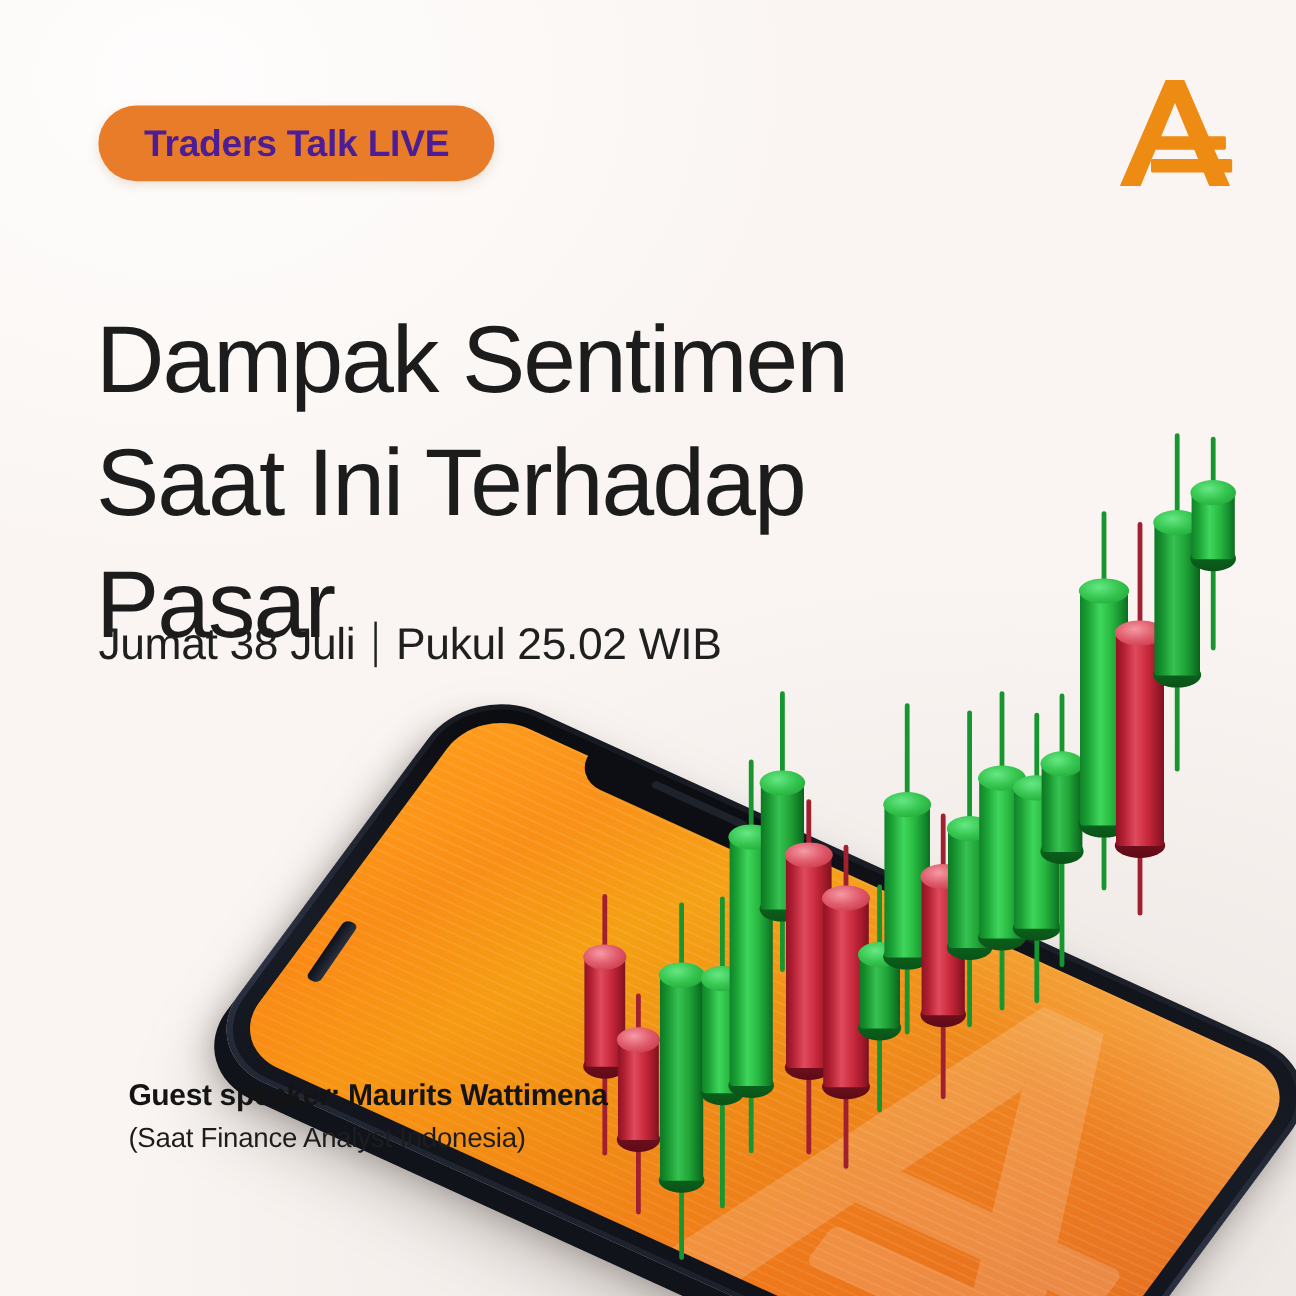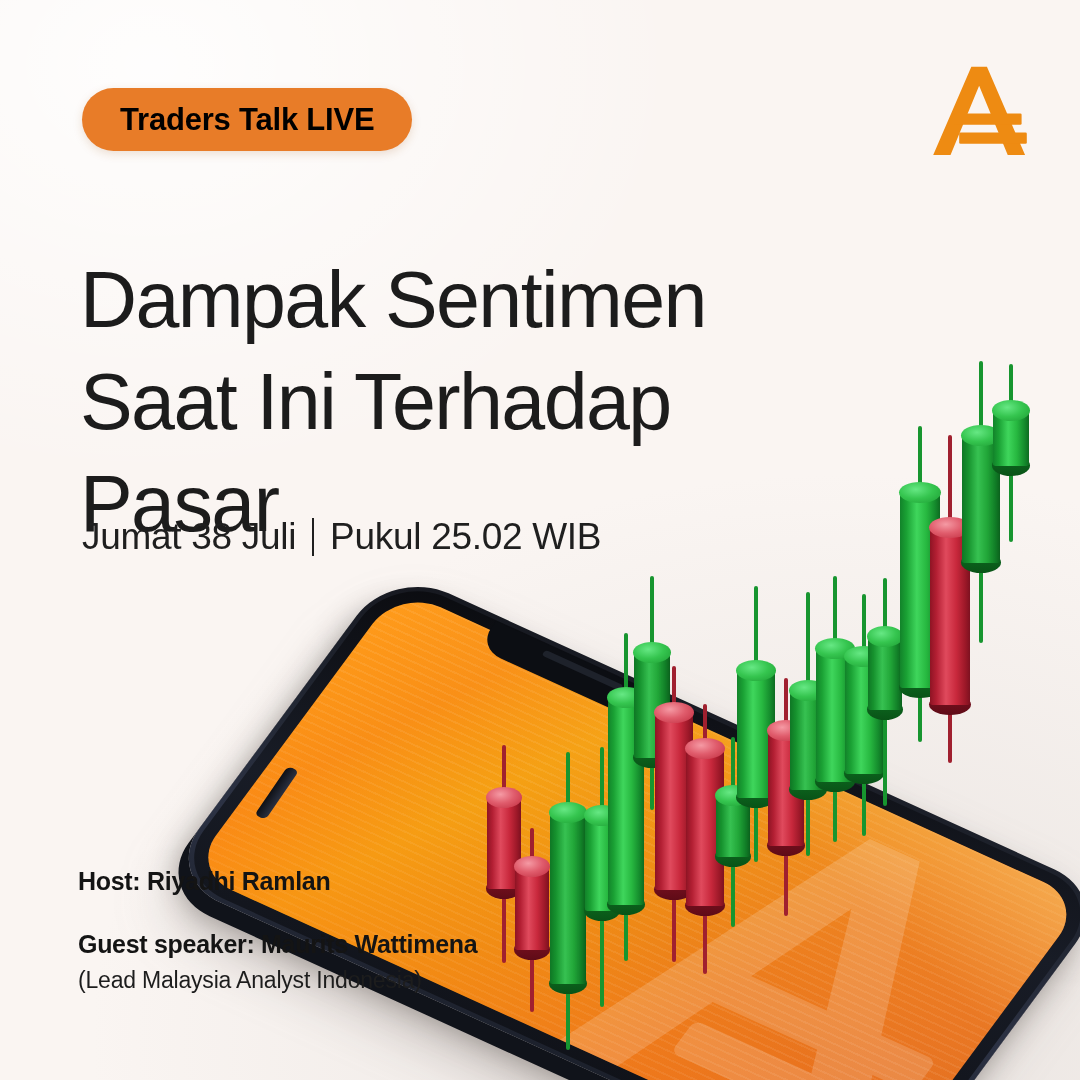--- a/index.html
+++ b/index.html
@@ -35,21 +35,21 @@
     top: 88px;
     height: 63px;
     padding: 0 38px;
     display: flex;
     align-items: center;
     border-radius: 999px;
     background: #e87c28;
     box-shadow: 0 3px 10px rgba(160,90,30,0.18);
   }
   .badge-label {
-    color: #000000;
+    color: #4c1d95;
     font-size: 31px;
     font-weight: 700;
     letter-spacing: -0.2px;
     white-space: nowrap;
   }
 
   
   .logo {
     position: absolute;
     right: 48px;
@@ -95,21 +95,21 @@
 
   
   .credits {
     position: absolute;
     left: 78px;
     top: 866px;
     width: 470px;
     z-index: 40;
   }
   .credit-block { margin-bottom: 32px; }
-  .credit-block:last-child { margin-bottom: 0; }
+  .credit-block:last-child { margin-bottom: 0; margin-left: 29px; }
   .credit-name {
     color: #141414;
     font-size: 25px;
     font-weight: 700;
     letter-spacing: -0.3px;
     line-height: 1.25;
     white-space: nowrap;
   }
   .credit-role {
     color: #1d1d1d;
@@ -485,21 +485,20 @@
 Pasar</h1>
 
   <div class="dateline">
     <span>Jumat 38 Juli</span>
     <span class="sep"></span>
     <span>Pukul 25.02 WIB</span>
   </div>
 
   <div class="credits">
     <div class="credit-block">
-      <div class="credit-name">Host: Riyadhi Ramlan</div>
     </div>
     <div class="credit-block">
       <div class="credit-name">Guest speaker: Maurits Wattimena</div>
-      <div class="credit-role">(Lead Malaysia Analyst Indonesia)</div>
+      <div class="credit-role">(Saat Finance Analyst Indonesia)</div>
     </div>
   </div>
 
 </div>
 
 </body></html>

